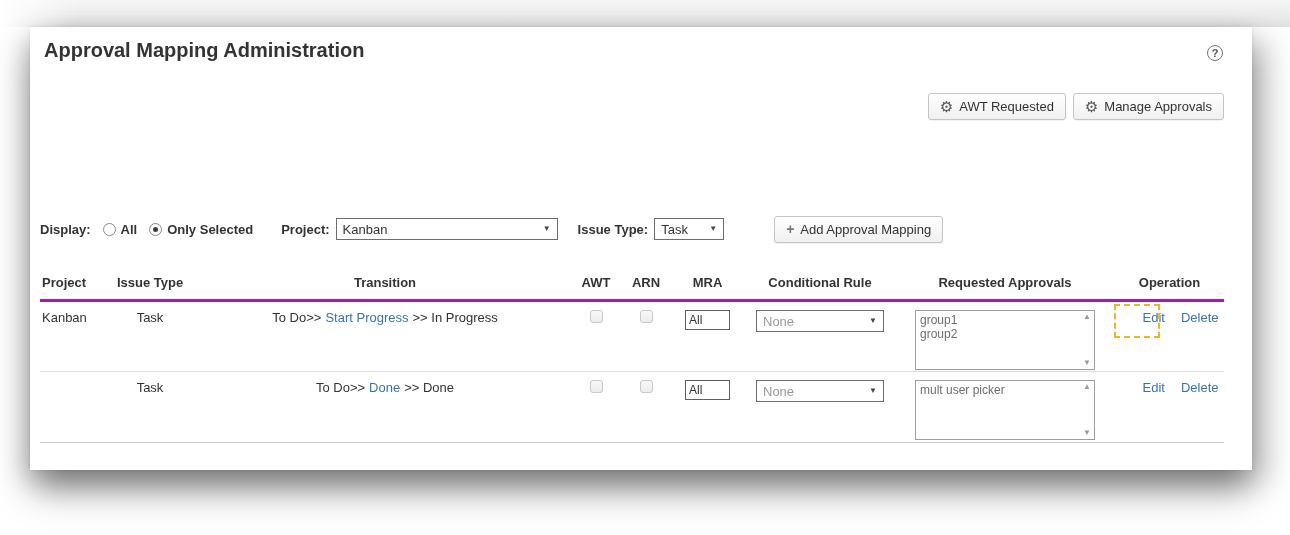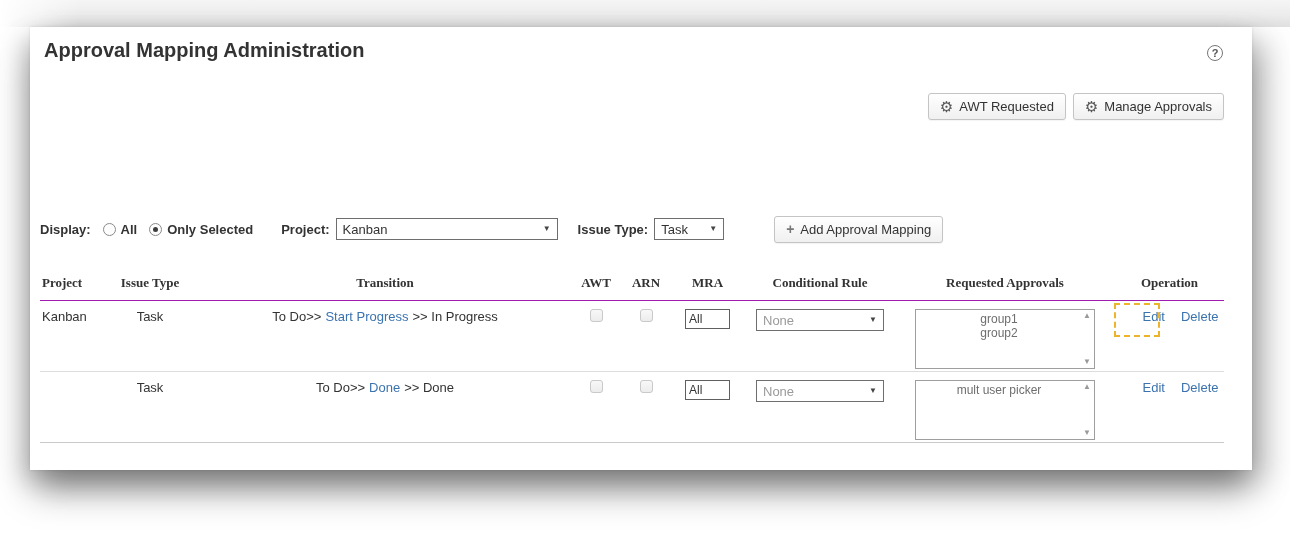--- a/index.html
+++ b/index.html
@@ -42,38 +42,38 @@
 
   .sel{display:inline-flex;align-items:center;justify-content:space-between;height:22px;
     border:1px solid #6e6e6e;background:#fff;font-size:13px;color:#333;padding:0 6px;
     box-sizing:border-box;cursor:pointer;text-align:left;}
   .caret{font-size:8px;color:#444;margin-left:6px;line-height:1;}
   .sel-project{width:222px;} .sel-issue{width:70px;}
   .sel-rule{width:128px;} .sel-rule .sel-text{color:#9a9a9a;}
 
   .tbl-wrap{position:absolute;left:10px;top:248px;}
   table{border-collapse:collapse;table-layout:fixed;width:1184px;border-bottom:1px solid #c9c9c9;}
-  thead tr{border-bottom:1px solid #a21caf;font-family:Liberation Serif, serif;}
+  thead tr{border-bottom:3px solid #a21caf;}
   th{font-size:13px;font-weight:bold;color:#333;padding:0 0 9px;text-align:center;}
   th.al,td.al{text-align:left;padding-left:2px;}
   tbody tr{height:71px;}
   tbody tr + tr{border-top:1px solid #ddd;}
   td{vertical-align:top;padding-top:8px;font-size:13px;color:#333;text-align:center;}
 
   .lnk{color:#3b73af;text-decoration:none;cursor:pointer;}
   .tr-part + .tr-part{margin-left:4px;}
 
   .cb{display:inline-block;width:13px;height:13px;border:1px solid #c9c9c9;border-radius:3px;
     background:linear-gradient(#f8f8f8,#ececec);box-sizing:border-box;}
 
   .mra{width:45px;height:20px;box-sizing:border-box;border:1px solid #5f5f5f;
     font-family:"Liberation Sans",sans-serif;font-size:12px;color:#333;padding:1px 3px;}
 
   .listbox{display:inline-block;position:relative;width:180px;height:60px;border:1px solid #9e9e9e;
-    background:#fff;box-sizing:border-box;text-align:center;}
+    background:#fff;box-sizing:border-box;text-align:left;}
   .listbox-text{margin:2px 16px 2px 4px;font-size:12px;color:#6e6e6e;line-height:14px;
     white-space:pre-line;overflow:hidden;max-height:54px;}
   .sc-up{position:absolute;top:2px;right:3px;font-size:8px;color:#999;line-height:1;cursor:pointer;}
   .sc-dn{position:absolute;bottom:2px;right:3px;font-size:8px;color:#999;line-height:1;cursor:pointer;}
 
   .op-wrap{position:relative;display:inline-block;margin-right:16px;padding-left:22px;}
   .edit-hl{position:absolute;left:-7px;top:-6px;width:42px;height:30px;border:2px dashed #edb32b;
     pointer-events:none;}
 </style>
 </head>

